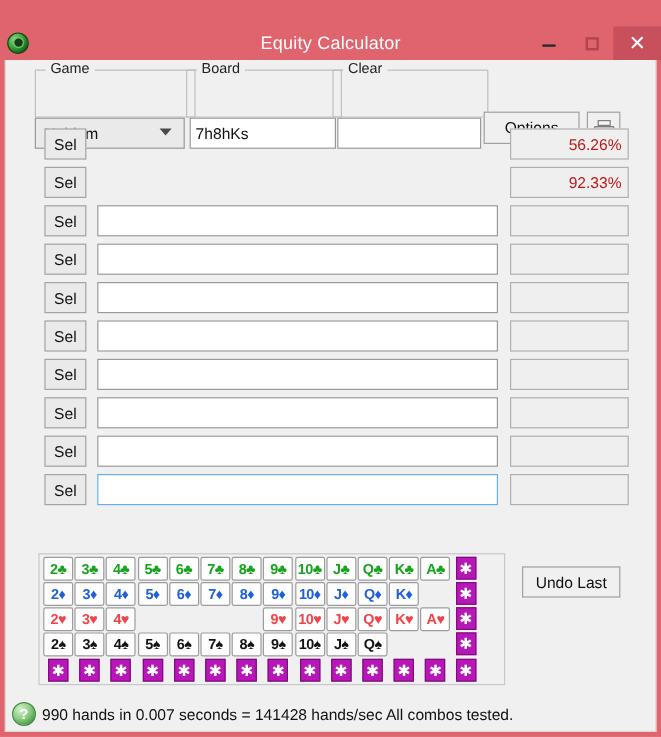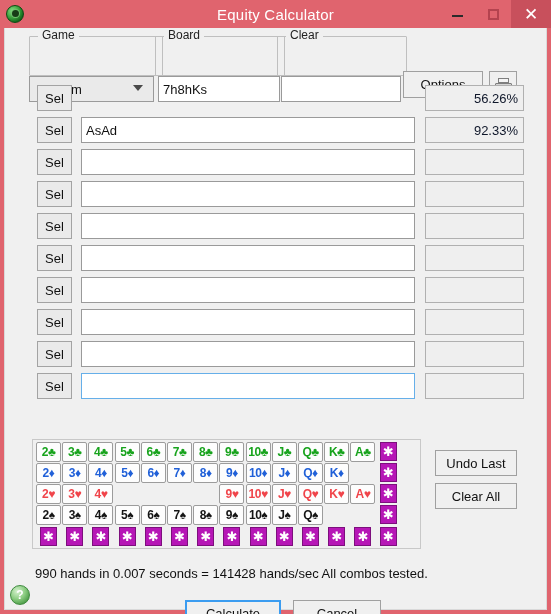--- a/index.html
+++ b/index.html
@@ -21,20 +21,21 @@
     flex-direction: column;
   }
   
   #titlebar {
     position: relative;
     height: 28px;
     flex: 0 0 28px;
     background: #e0646e;
     display: flex;
     align-items: center;
+    margin-top: 22px;
   }
   #app-icon {
     width: 18px; height: 18px;
     margin-left: 6px;
     border-radius: 50%;
     background: radial-gradient(circle at 35% 32%, #8de08a 0%, #3aa13c 45%, #14631b 75%, #0a3d0f 100%);
     border: 1px solid #0d4a12;
     position: relative;
     flex: 0 0 18px;
   }
@@ -194,21 +195,21 @@
     padding: 0 4px;
     outline: none;
   }
   .hand-input.focused { border: 1px solid #66afe9; }
   .equity-field {
     position: absolute;
     left: 420px; top: 3px;
     width: 99px; height: 26px;
     background: #efefef;
     border: 1px solid #b0b0b0;
-    font-size: 13px; color: #0f172a;
+    font-size: 13px; color: #b91c1c;
     display: flex; align-items: center; justify-content: flex-end;
     padding-right: 5px;
   }
 
   
   #card-panel {
     position: absolute;
     left: 27px; top: 411px;
     width: 389px; height: 110px;
     background: #f0f0f0;
@@ -360,21 +361,20 @@
       </div>
     </div>
 
     <div id="rows">
         <div class="hand-row">
           <button class="sel-button">Sel</button>
           <div class="equity-field">56.26%</div>
         </div>
         <div class="hand-row">
           <button class="sel-button">Sel</button>
-          <input type="text" class="hand-input" value="AsAd" style="">
           <div class="equity-field">92.33%</div>
         </div>
         <div class="hand-row">
           <button class="sel-button">Sel</button>
           <input type="text" class="hand-input" style="">
           <div class="equity-field"></div>
         </div>
         <div class="hand-row">
           <button class="sel-button">Sel</button>
           <input type="text" class="hand-input" style="">
@@ -489,21 +489,20 @@
           <div class="star-cell" style="left: 213.6px;">✱</div>
           <div class="star-cell" style="left: 239.8px;">✱</div>
           <div class="star-cell" style="left: 266px;">✱</div>
           <div class="star-cell" style="left: 292.2px;">✱</div>
           <div class="star-cell" style="left: 318.4px;">✱</div>
           <div class="star-cell" style="left: 343.6px;">✱</div>
         </div>
       </div>
 
     <button id="undo-button">Undo Last</button>
-    <button id="clear-button">Clear All</button>
 
     <div id="status-text">990 hands in 0.007 seconds = 141428 hands/sec All combos tested.</div>
 
     <button id="calculate-button">Calculate</button>
     <button id="cancel-button">Cancel</button>
 
     <div id="help-icon">?</div>
   </div>
 </div>
 

